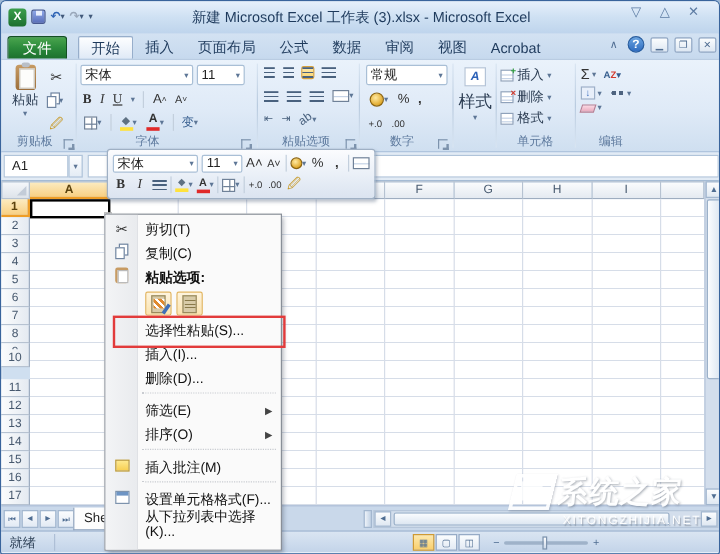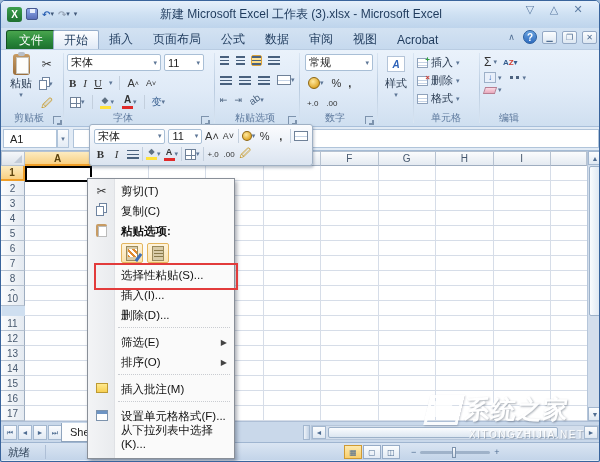--- a/index.html
+++ b/index.html
@@ -22,21 +22,21 @@
   #title-text{left:0;top:5px;width:600px;text-align:center;font-size:12px;color:#1e3a5c;}
   #caption-btns{right:16px;top:2px;display:flex;gap:10px;color:#5d7ca3;font-size:11px;}
   .cap{width:14px;text-align:center;cursor:default;}
 
   
   #tabrow{left:0;top:27px;width:600px;height:21px;background:linear-gradient(#d3e2f2,#c6d9ee);}
   #file-tab{left:5px;top:2px;height:19px;padding:0 12px;background:linear-gradient(#4aa54e,#2b8a3b 50%,#1c702e);
             border:1px solid #135022;border-bottom:none;border-radius:3px 3px 0 0;color:#fff;font-size:12px;
             display:flex;align-items:center;}
   .rtab{height:19px;padding:0 10px;display:flex;align-items:center;font-size:12px;color:#1e3a5c;}
-  #tabs{left:52px;top:2px;display:flex;}
+  #tabs{left:64px;top:2px;display:flex;}
   .rtab.active{background:linear-gradient(#fdfeff,#ecf2fa 60%,#dfe9f6);border:1px solid #97aecb;border-bottom:none;
                border-radius:2px 2px 0 0;}
   #tab-right{right:4px;top:2px;display:flex;align-items:center;gap:5px;}
   .tr-glyph{font-size:9px;color:#4f6d92;width:13px;text-align:center;}
   .help-ic{width:14px;height:14px;border-radius:50%;background:linear-gradient(#6aa4e0,#2f6cc0);color:#fff;
            font-size:10px;font-weight:bold;display:flex;align-items:center;justify-content:center;border:1px solid #275c9e;}
   .wb-btn{width:15px;height:13px;border:1px solid #93a8c4;border-radius:2px;background:linear-gradient(#fbfdfe,#dde7f2);
           color:#4f6d92;font-size:8px;display:flex;align-items:center;justify-content:center;}
 
   
@@ -359,21 +359,21 @@
     <div class="abs row" style="left:306px;top:45px;gap:8px;font-size:8px;color:#334;">
       <span class="sbtn" style="font-size:8px;">+.0</span>
       <span class="sbtn" style="font-size:8px;">.00</span>
     </div>
     <div class="glabel" style="left:312px;width:44px;">数字</div>
     <div class="launcher" style="left:364px;"></div>
     <div class="gsep" style="left:376px;"></div>
 
     <div class="abs" style="left:380px;top:4px;width:30px;text-align:center;">
       <div class="sumA" style="margin:2px auto;width:18px;height:16px;">A</div>
-      <div style="font-size:11px;color:#2b3c52;margin-top:4px;">样式</div>
+      <div style="font-size:14px;color:#2b3c52;margin-top:4px;">样式</div>
       <div class="car7">▾</div>
     </div>
     <div class="gsep" style="left:412px;"></div>
 
     <div class="abs" style="left:416px;top:5px;display:flex;flex-direction:column;gap:3px;">
       <span class="row" style="gap:3px;">
         <span class="cellgrid">
             <span class="badge" style="color:#2e9e3c;">+</span>
           </span>
         <span style="font-size:11px;color:#2b3c52;">插入</span>

